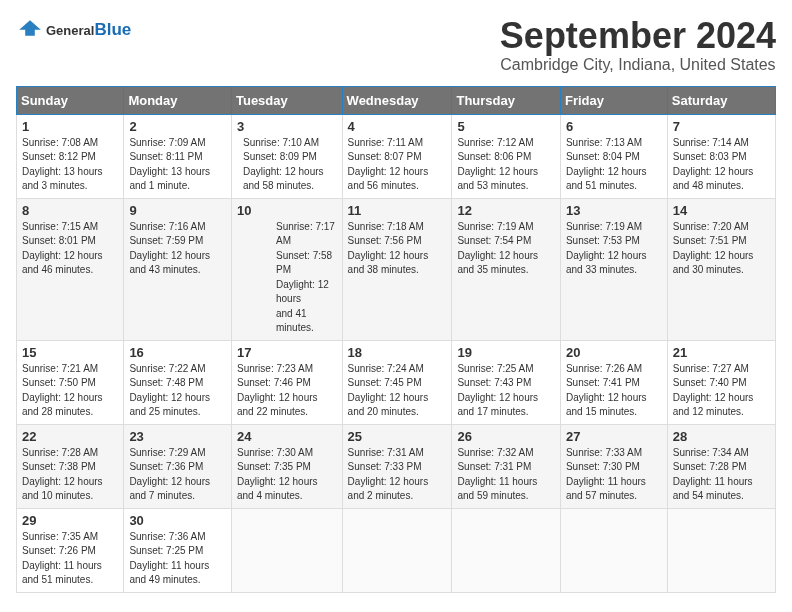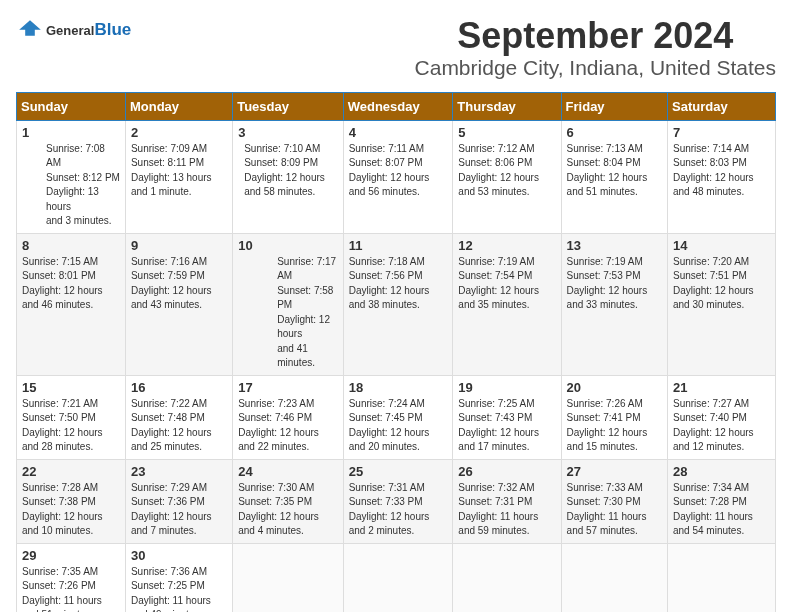--- a/index.html
+++ b/index.html
@@ -28,30 +28,30 @@
     .title-block {
       text-align: center;
     }
     .month-title {
       font-size: 36px;
       font-weight: bold;
       color: #333;
       line-height: 1.1;
     }
     .location-title {
-      font-size: 21px;
+      font-size: 16px;
       color: #555;
     }
     .calendar {
       width: 100%;
       border-collapse: collapse;
       border: 1px solid #ccc;
     }
     .calendar th {
-      background-color: #a16207;
+      background-color: #737373;
       color: #fff;
       font-size: 13px;
       font-weight: bold;
       padding: 6px 4px;
       text-align: left;
       border: 1px solid #2a7fc1;
     }
     .calendar td {
       vertical-align: top;
       font-size: 10.5px;
@@ -109,21 +109,21 @@
         <th>Wednesday</th>
         <th>Thursday</th>
         <th>Friday</th>
         <th>Saturday</th>
       </tr>
   </thead>
   <tbody id="calendar-body">
       <tr>
         <td>
           <span class="day-number">1</span>
-          <div class="day-info" style="white-space: pre-line; margin-left: 24px;">Sunrise: 7:08 AM
+          <div class="day-info" style="white-space: pre-line;">Sunrise: 7:08 AM
 Sunset: 8:12 PM
 Daylight: 13 hours
 and 3 minutes.</div>
         </td>
         <td>
           <span class="day-number">2</span>
           <div class="day-info" style="white-space: pre-line;">Sunrise: 7:09 AM
 Sunset: 8:11 PM
 Daylight: 13 hours
 and 1 minute.</div>

